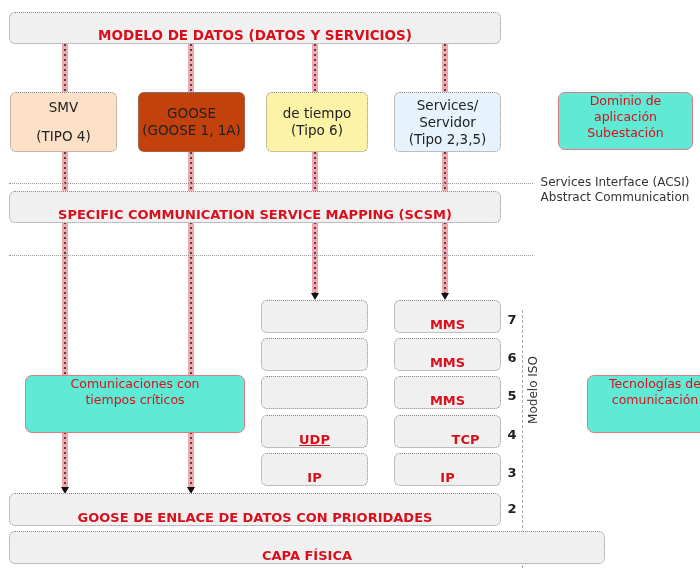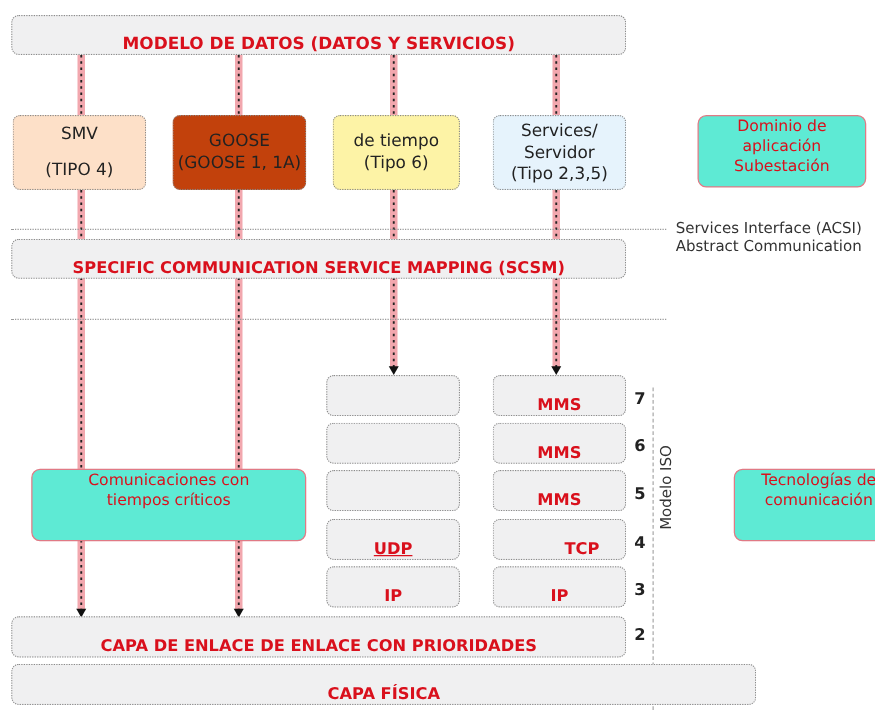--- a/index.html
+++ b/index.html
@@ -157,17 +157,17 @@
   <span>Comunicaciones con</span>
   <span>tiempos críticos</span>
 </div>
 
 <div class="abs pink-box" style="left:557px;top:375px;width:136px;height:58px;margin-left:30px;">
   <span>Tecnologías de</span>
   <span>comunicación</span>
 </div>
 
 <div class="abs grey-box" style="left:9px;top:493px;width:492px;height:33px;">
-  <span>CAPA DE ENLACE DE ENLACE CON PRIORIDADES</span>
+  <span>GOOSE DE ENLACE DE DATOS CON PRIORIDADES</span>
 </div>
 <div class="abs grey-box" style="left:9px;top:531px;width:596px;height:33px;">
   <span>CAPA FÍSICA</span>
 </div>
 
 </body></html>

